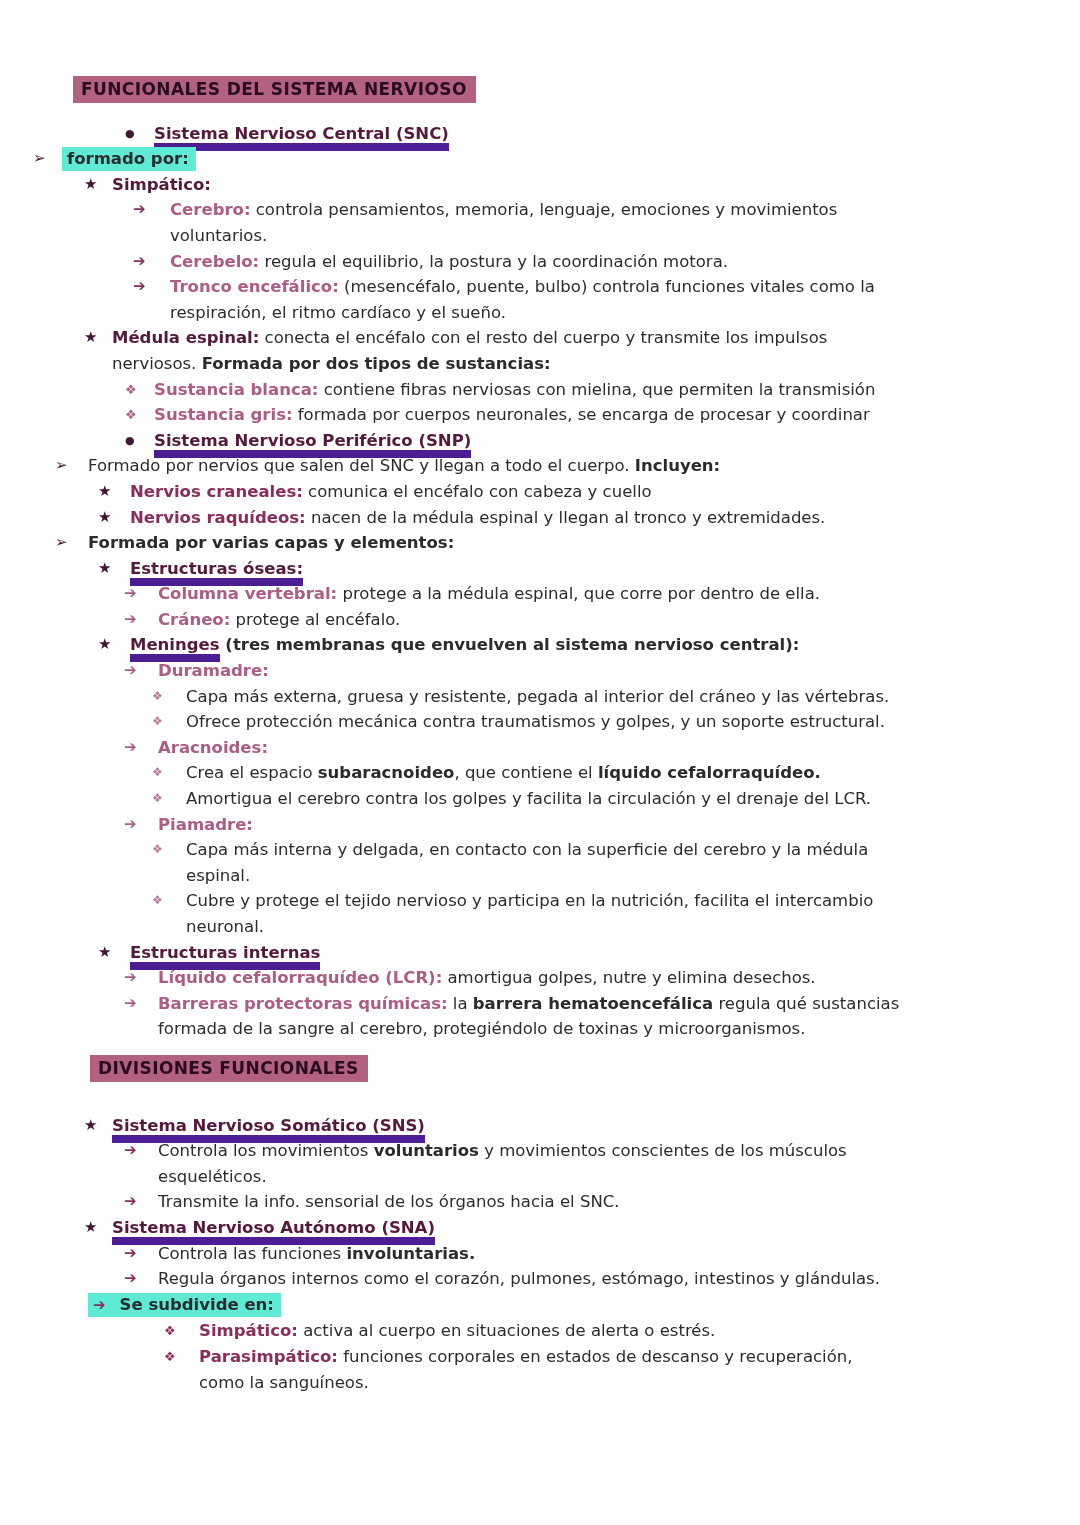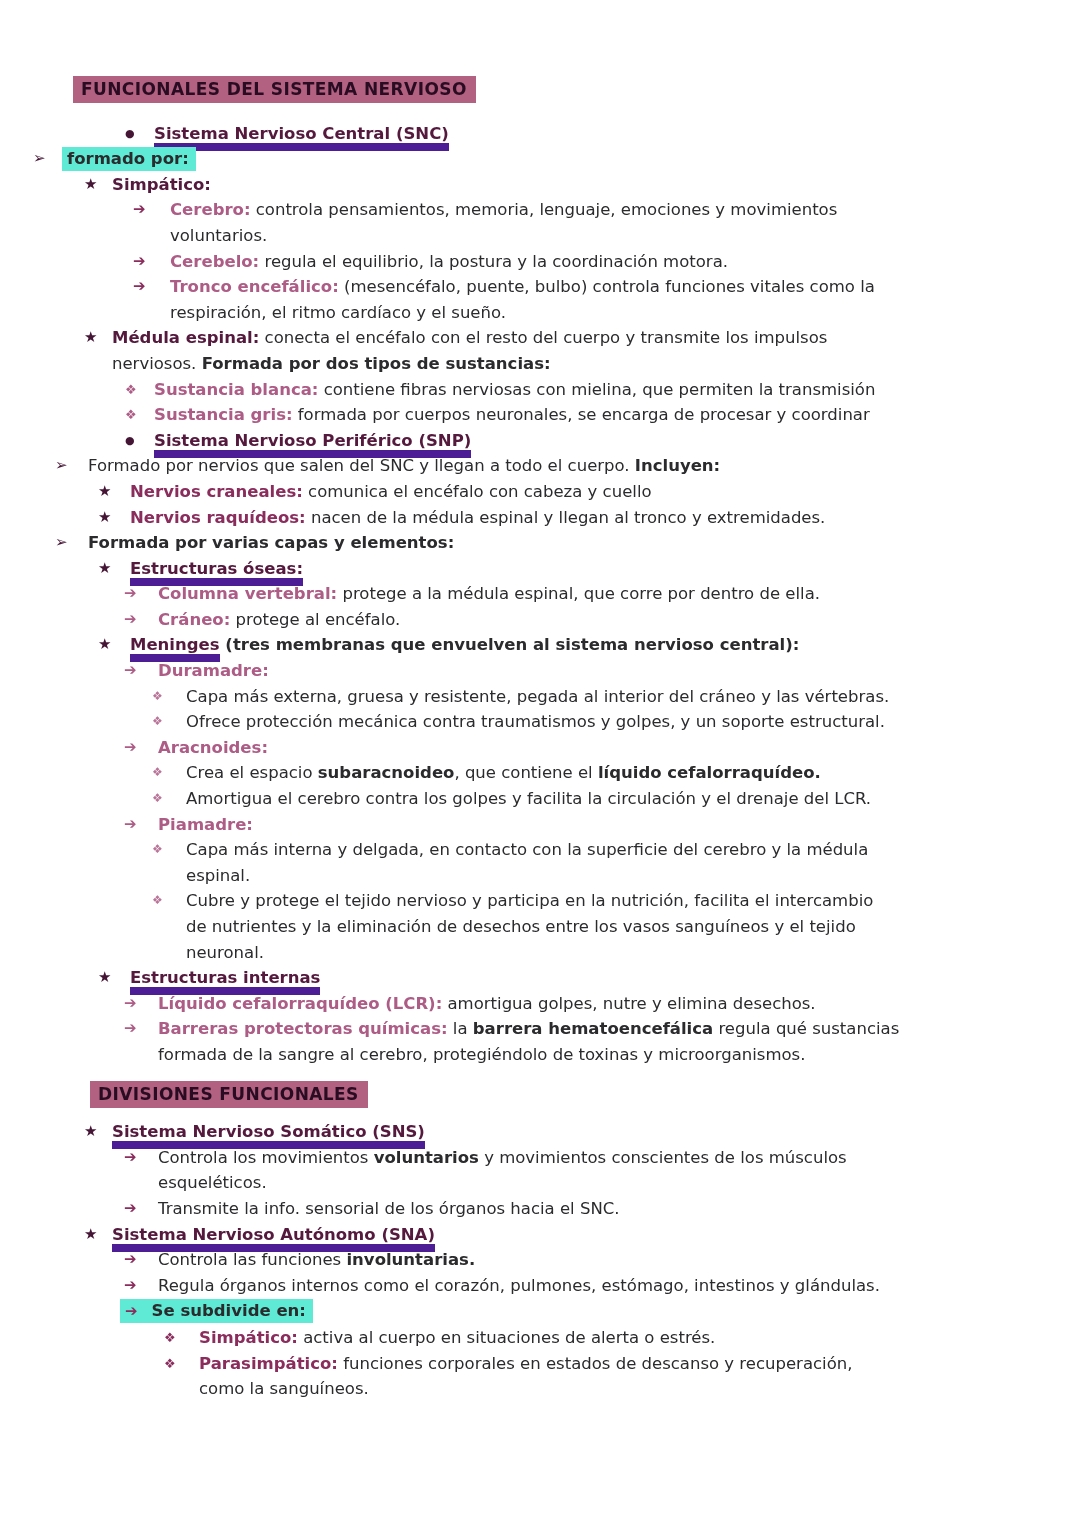--- a/index.html
+++ b/index.html
@@ -6,40 +6,40 @@
   body{
     width:1080px;height:1525px;overflow:hidden;box-sizing:border-box;
     padding-top:77px;
     font-family:"DejaVu Sans","Liberation Sans",sans-serif;
     font-size:16.5px;line-height:25.6px;color:#2b2b2e;
   }
   #doc{position:relative;width:1080px;}
   .heading{font-weight:bold;}
   .heading.h1{margin:0 0 18px 73px;}
   .heading.h2{margin:10px 0 20px 90px;}
-  .heading.h3{margin:14px 0 12px 90px;}
+  .heading.h3{margin:14px 0 31px 90px;}
   .hl-dark{
     background:#b26180;color:#2a0c22;
     padding:3px 9px 4px 8px;font-size:17px;letter-spacing:.4px;
   }
   .hl-light{background:#5eead4;padding:2px 7px 3px 5px;}
   .line{position:relative;white-space:nowrap;}
   .bullet{position:absolute;top:0;}
   .bullet-inline{position:static;margin-right:14px;}
   
   .i0{padding-left:62px;}  .i0 .bullet{left:33px;}
   .i1{padding-left:88px;}  .i1 .bullet{left:55px;}
   .i2{padding-left:112px;} .i2 .bullet{left:84px;}
   .i3{padding-left:130px;} .i3 .bullet{left:98px;}
   .i4{padding-left:154px;} .i4 .bullet{left:125px;}
   .i5{padding-left:170px;} .i5 .bullet{left:133px;}
   .i6{padding-left:158px;} .i6 .bullet{left:124px;}
   .i7{padding-left:186px;} .i7 .bullet{left:152px;}
   .i8{padding-left:199px;} .i8 .bullet{left:164px;}
-  .pl-hlb{padding-left:120px;}
+  .pl-hlb{padding-left:88px;}
   
   .s-p{}
   .s-b{font-weight:bold;}
   .s-rose{font-weight:bold;color:#ad5c86;text-align:center;}
   .s-plum{font-weight:bold;color:#8a2d5d;}
   .s-dark{font-weight:bold;color:#54193d;}
   .s-darku{font-weight:bold;color:#54193d;border-bottom:8px solid #4c1d95;}
   
   .c-rose{color:#ad5c86;}
   .c-plum{color:#8a2d5d;}
@@ -80,21 +80,20 @@
     <div class="line i6"><span class="bullet g-arrow c-rose">➔</span><span class="s-rose">Duramadre:</span></div>
     <div class="line i7"><span class="bullet g-diamond c-rose sm">❖</span><span class="s-p">Capa más externa, gruesa y resistente, pegada al interior del cráneo y las vértebras.</span></div>
     <div class="line i7"><span class="bullet g-diamond c-rose sm">❖</span><span class="s-p">Ofrece protección mecánica contra traumatismos y golpes, y un soporte estructural.</span></div>
     <div class="line i6"><span class="bullet g-arrow c-rose">➔</span><span class="s-rose">Aracnoides:</span></div>
     <div class="line i7"><span class="bullet g-diamond c-rose sm">❖</span><span class="s-p">Crea el espacio </span><span class="s-b">subaracnoideo</span><span class="s-p">, que contiene el </span><span class="s-b">líquido cefalorraquídeo.</span></div>
     <div class="line i7"><span class="bullet g-diamond c-rose sm">❖</span><span class="s-p">Amortigua el cerebro contra los golpes y facilita la circulación y el drenaje del LCR.</span></div>
     <div class="line i6"><span class="bullet g-arrow c-rose">➔</span><span class="s-rose">Piamadre:</span></div>
     <div class="line i7"><span class="bullet g-diamond c-rose sm">❖</span><span class="s-p">Capa más interna y delgada, en contacto con la superficie del cerebro y la médula</span></div>
     <div class="line i7"><span class="s-p">espinal.</span></div>
     <div class="line i7"><span class="bullet g-diamond c-rose sm">❖</span><span class="s-p">Cubre y protege el tejido nervioso y participa en la nutrición, facilita el intercambio</span></div>
-    <div class="line i7"><span class="s-p">de nutrientes y la eliminación de desechos entre los vasos sanguíneos y el tejido</span></div>
     <div class="line i7"><span class="s-p">neuronal.</span></div>
     <div class="line i3"><span class="bullet g-star c-dark">★</span><span class="s-darku">Estructuras internas</span></div>
     <div class="line i6"><span class="bullet g-arrow c-rose">➔</span><span class="s-rose">Líquido cefalorraquídeo (LCR):</span><span class="s-p"> amortigua golpes, nutre y elimina desechos.</span></div>
     <div class="line i6"><span class="bullet g-arrow c-rose">➔</span><span class="s-rose">Barreras protectoras químicas:</span><span class="s-p"> la </span><span class="s-b">barrera hematoencefálica</span><span class="s-p"> regula qué sustancias</span></div>
     <div class="line i6"><span class="s-p">formada de la sangre al cerebro, protegiéndolo de toxinas y microorganismos.</span></div>
     <div class="heading h3"><span class="hl-dark">DIVISIONES FUNCIONALES</span></div>
     <div class="line i2"><span class="bullet g-star c-dark">★</span><span class="s-darku">Sistema Nervioso Somático (SNS)</span></div>
     <div class="line i6"><span class="bullet g-arrow c-plum">➔</span><span class="s-p">Controla los movimientos </span><span class="s-b">voluntarios</span><span class="s-p"> y movimientos conscientes de los músculos</span></div>
     <div class="line i6"><span class="s-p">esqueléticos.</span></div>
     <div class="line i6"><span class="bullet g-arrow c-plum">➔</span><span class="s-p">Transmite la info. sensorial de los órganos hacia el SNC.</span></div>

